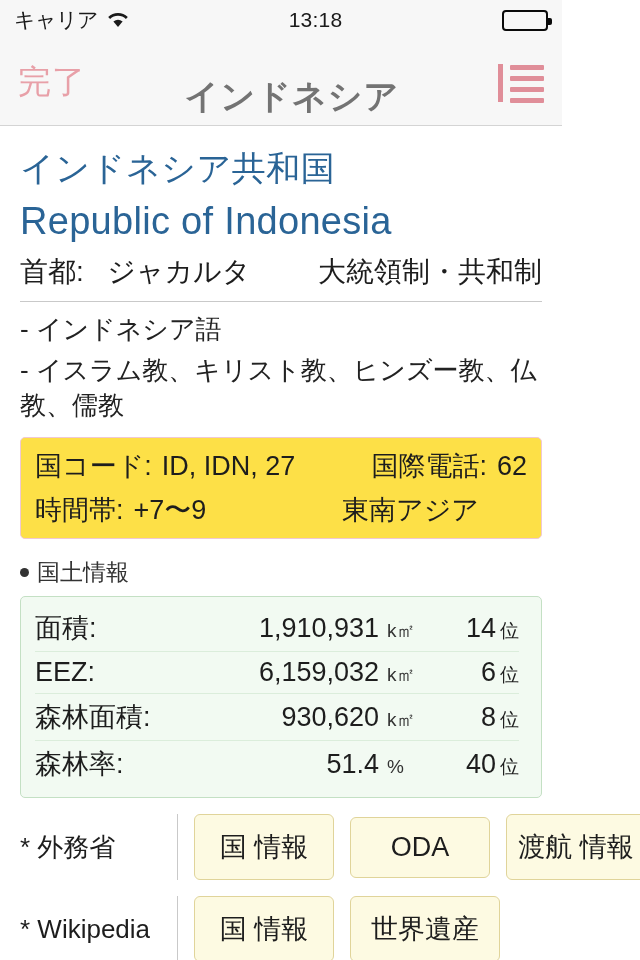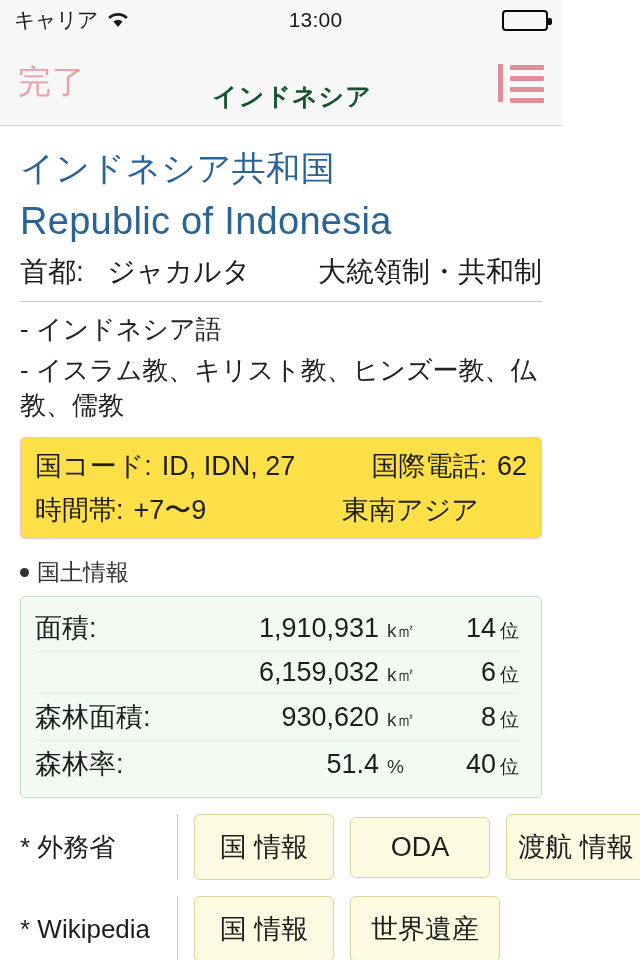--- a/index.html
+++ b/index.html
@@ -33,21 +33,21 @@
   }
   .battery-fill { height:100%; background:#0a0a0a; border-radius:1px; width:100%; }
 
   
   .nav-bar {
     height: 86px; background:#f7f7f7; border-bottom:1px solid #d4d4d4;
     display:flex; align-items:center; justify-content:space-between;
     padding: 0 18px;
   }
   .nav-done { color:#e8a0a8; font-size: 33px; letter-spacing:1px; }
-  .nav-title { font-size: 25px; font-weight:700; color:#14532d; letter-spacing:1px;margin-top:28px; }
+  .nav-title { font-size: 34px; font-weight:700; color:#737373; letter-spacing:1px;margin-top:28px; }
   .nav-menu { width: 46px; height: 40px; position:relative; }
   .nav-menu .bar { position:absolute; right:0; height:5px; background:#e08e99; border-radius:1px; }
   .nav-menu .b1 { top:2px;  width:34px; }
   .nav-menu .b2 { top:13px; width:34px; }
   .nav-menu .b3 { top:24px; width:34px; }
   .nav-menu .b4 { top:35px; width:34px; }
   .nav-menu .tick { position:absolute; left:0; top:1px; width:5px; height:38px; background:#e08e99; }
 
   
   .content { padding: 14px 20px 0 20px; }
@@ -109,21 +109,21 @@
   <div class="status-bar">
     <div class="status-left">
       <span class="carrier">キャリア</span>
       <span class="wifi-icon">
         <svg width="22" height="16" viewBox="0 0 22 16">
           <path d="M11 15 L6.4 9.6 A7.2 7.2 0 0 1 15.6 9.6 Z" fill="#1a1a1a"></path>
           <path d="M1.2 5.0 A14 14 0 0 1 20.8 5.0 L18.9 7.0 A11.3 11.3 0 0 0 3.1 7.0 Z" fill="#1a1a1a"></path>
         </svg>
       </span>
     </div>
-    <div class="status-center">13:00</div>
+    <div class="status-center">13:18</div>
     <div class="status-right">
       <span class="battery">
         <span class="battery-fill"></span>
       </span>
     </div>
   </div>
 
   <div class="nav-bar">
     <div class="nav-done">完了</div>
     <div class="nav-title">インドネシア</div>
@@ -173,20 +173,21 @@
     </div>
 
     <div class="green-box">
       <div class="g-row">
         <span class="g-label">面積:</span>
         <span class="g-value">1,910,931</span>
         <span class="g-unit">k㎡</span>
         <span class="g-rank"><span>14</span><span class="rk">位</span></span>
       </div>
       <div class="g-row">
+        <span class="g-label">EEZ:</span>
         <span class="g-value">6,159,032</span>
         <span class="g-unit">k㎡</span>
         <span class="g-rank"><span>6</span><span class="rk">位</span></span>
       </div>
       <div class="g-row">
         <span class="g-label">森林面積:</span>
         <span class="g-value">930,620</span>
         <span class="g-unit">k㎡</span>
         <span class="g-rank"><span>8</span><span class="rk">位</span></span>
       </div>

